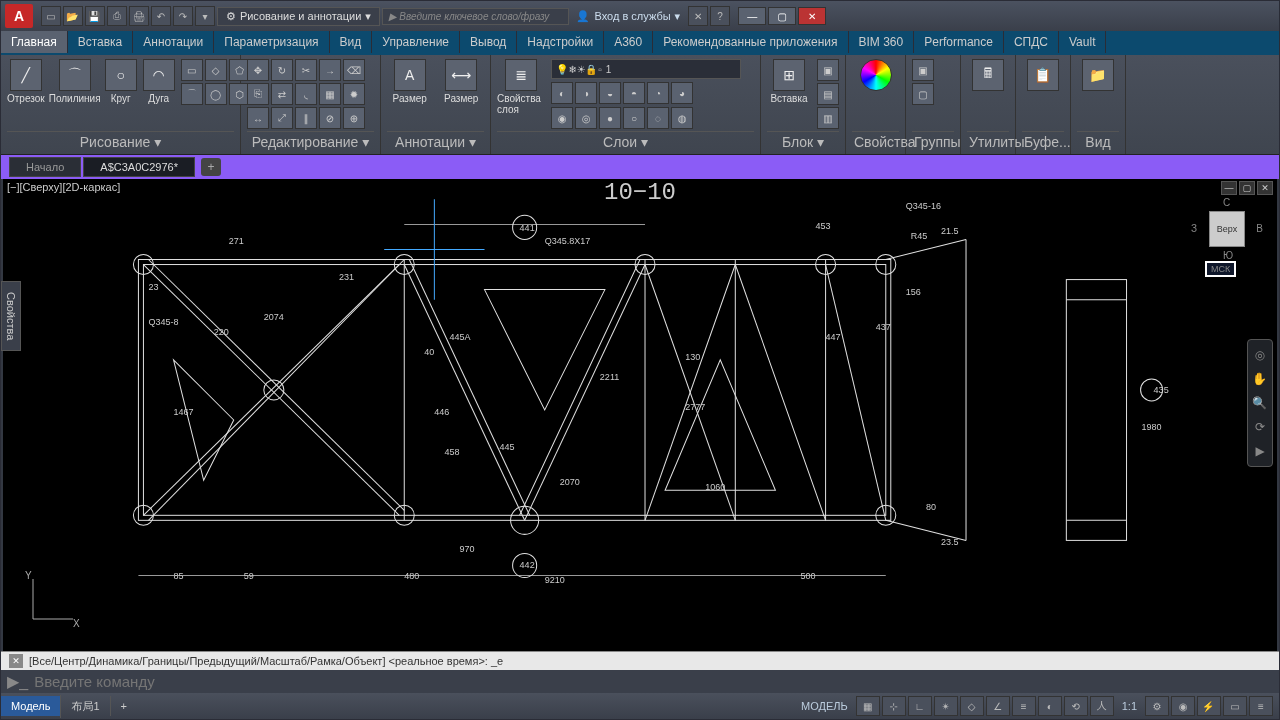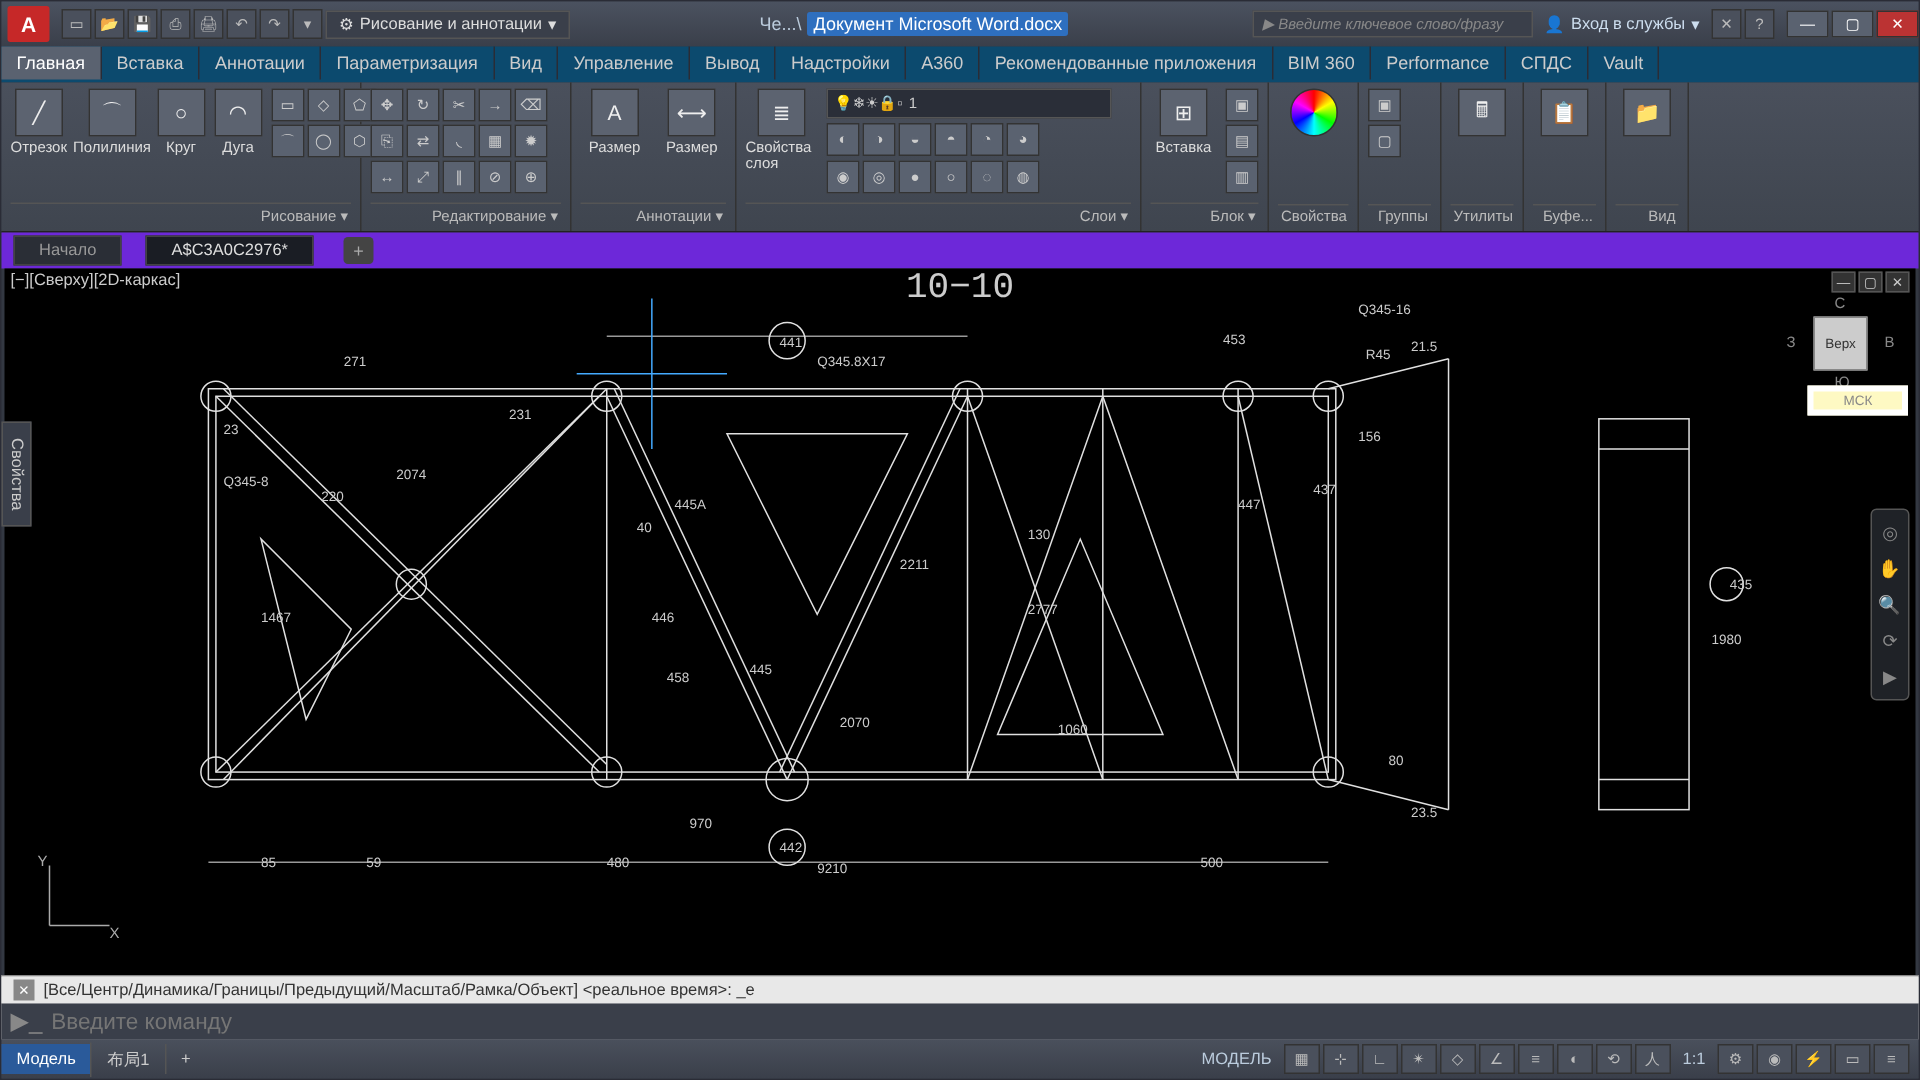--- a/index.html
+++ b/index.html
@@ -16,27 +16,27 @@
 .signin{display:flex;align-items:center;gap:4px;font-size:11px;color:#cde;padding:0 6px}
 .winbtns{display:flex;gap:2px;margin-left:6px}
 .winbtn{width:28px;height:18px;background:#5a6270;border:1px solid #333;color:#fff;display:flex;align-items:center;justify-content:center;font-size:10px}
 .winbtn.close{background:#b33}
 .ribbon-tabs{height:24px;background:#0c4a6e;display:flex;align-items:flex-start;font-size:12px}
 .rtab{padding:4px 10px;color:#ccc;border-right:1px solid #2a2c36;cursor:pointer}
 .rtab.active{background:#5a6270;color:#fff}
 .ribbon-body{height:100px;background:linear-gradient(#4a505c,#3f454f);display:flex;border-bottom:1px solid #222}
 .panel{border-right:1px solid #333;padding:4px 6px 2px;display:flex;flex-direction:column;justify-content:space-between}
 .panel-content{display:flex;gap:6px;align-items:flex-start;flex:1}
-.panel-label{font-size:10px;color:#bbb;text-align:right;padding:2px;border-top:1px solid #555}
+.panel-label{font-size:14px;color:#bbb;text-align:center;padding:2px;border-top:1px solid #555}
 .tool-big{display:flex;flex-direction:column;align-items:center;gap:2px;font-size:10px;color:#ddd;width:48px}
 .tool-icon{width:32px;height:32px;background:#5c6370;border:1px solid #333;display:flex;align-items:center;justify-content:center;color:#eee;font-size:14px}
 .tool-grid{display:grid;grid-template-columns:repeat(3,22px);gap:2px}
 .tool-sm{width:22px;height:22px;background:#5a6270;border:1px solid #333;font-size:10px;color:#ccc;display:flex;align-items:center;justify-content:center}
 .layer-drop{width:190px;height:20px;background:#2a2e38;border:1px solid #555;color:#ccc;font-size:10px;padding:0 4px;display:flex;align-items:center;gap:4px}
-.doc-tabs{height:24px;background:#6d28d9;display:flex;align-items:center;font-size:11px;padding-left:8px;gap:16px}
+.doc-tabs{height:24px;background:#8b5cf6;display:flex;align-items:center;font-size:11px;padding-left:8px;gap:2px}
 .dtab{padding:3px 16px;color:#999;background:#2a2e36;border:1px solid #444}
 .dtab.active{background:#1a1d24;color:#ddd}
 .dtab-add{width:20px;height:18px;background:#444;border-radius:3px;color:#aaa;display:flex;align-items:center;justify-content:center;margin-left:4px;font-size:12px}
 .canvas-wrap{flex:1;position:relative;background:#000;margin:0 2px}
 .canvas-hdr{position:absolute;top:2px;left:4px;font-size:11px;color:#ccc;z-index:2}
 .canvas-winbtns{position:absolute;top:2px;right:4px;display:flex;gap:2px;z-index:2}
 .canvas-winbtns div{width:16px;height:14px;background:#333;color:#ccc;border:1px solid #555;font-size:9px;display:flex;align-items:center;justify-content:center}
 .drawing-title{position:absolute;top:0;left:50%;transform:translateX(-50%);color:#ccc;font-size:24px;font-family:Liberation Mono, monospace}
 .drawing{position:absolute;inset:0}
 .drawing svg{width:100%;height:100%}
@@ -73,23 +73,20 @@
       <div class="qat-btn">🖨</div>
       <div class="qat-btn">↶</div>
       <div class="qat-btn">↷</div>
       <div class="qat-btn">▾</div>
     </div>
     <div class="workspace-drop">
       <span>⚙</span>
       <span>Рисование и аннотации</span>
       <span>▾</span>
     </div>
-    <div class="title-doc">
-      <span style="background:none;color:#bcd">Че...\</span><span>Документ Microsoft Word.docx</span>
-    </div>
     <div class="search-box">▶ <span>Введите ключевое слово/фразу</span></div>
     <div class="signin">
       <span>👤</span>
       <span>Вход в службы</span>
       <span>▾</span>
     </div>
     <div class="qat-btn">✕</div>
     <div class="qat-btn">?</div>
     <div class="winbtns">
       <div class="winbtn">—</div>
@@ -278,21 +275,21 @@
         <div>▢</div>
         <div>✕</div>
     </div>
     <div class="drawing-title">10−10</div>
     <div class="view-cube">
       <div class="vc-dir" style="top:-2px;left:26px">С</div>
       <div class="vc-dir" style="bottom:-2px;left:26px">Ю</div>
       <div class="vc-dir" style="top:24px;left:-6px">З</div>
       <div class="vc-dir" style="top:24px;right:-6px">В</div>
       <div class="vc-cube">Верх</div>
-      <div style="position:absolute;bottom:-18px;left:8px;font-size:9px;color:#888;background:#fef9c3;padding:1px 20px;border:4px solid #ffffff">МСК</div>
+      <div style="position:absolute;bottom:-18px;left:8px;font-size:9px;color:#888;background:#0f172a;padding:1px 4px;border:2px solid #ffffff">МСК</div>
     </div>
     <div class="navbar">
       <div>◎</div>
       <div>✋</div>
       <div>🔍</div>
       <div>⟳</div>
       <div>▶</div>
     </div>
     <div class="drawing">
       <svg viewBox="0 0 1270 470">

